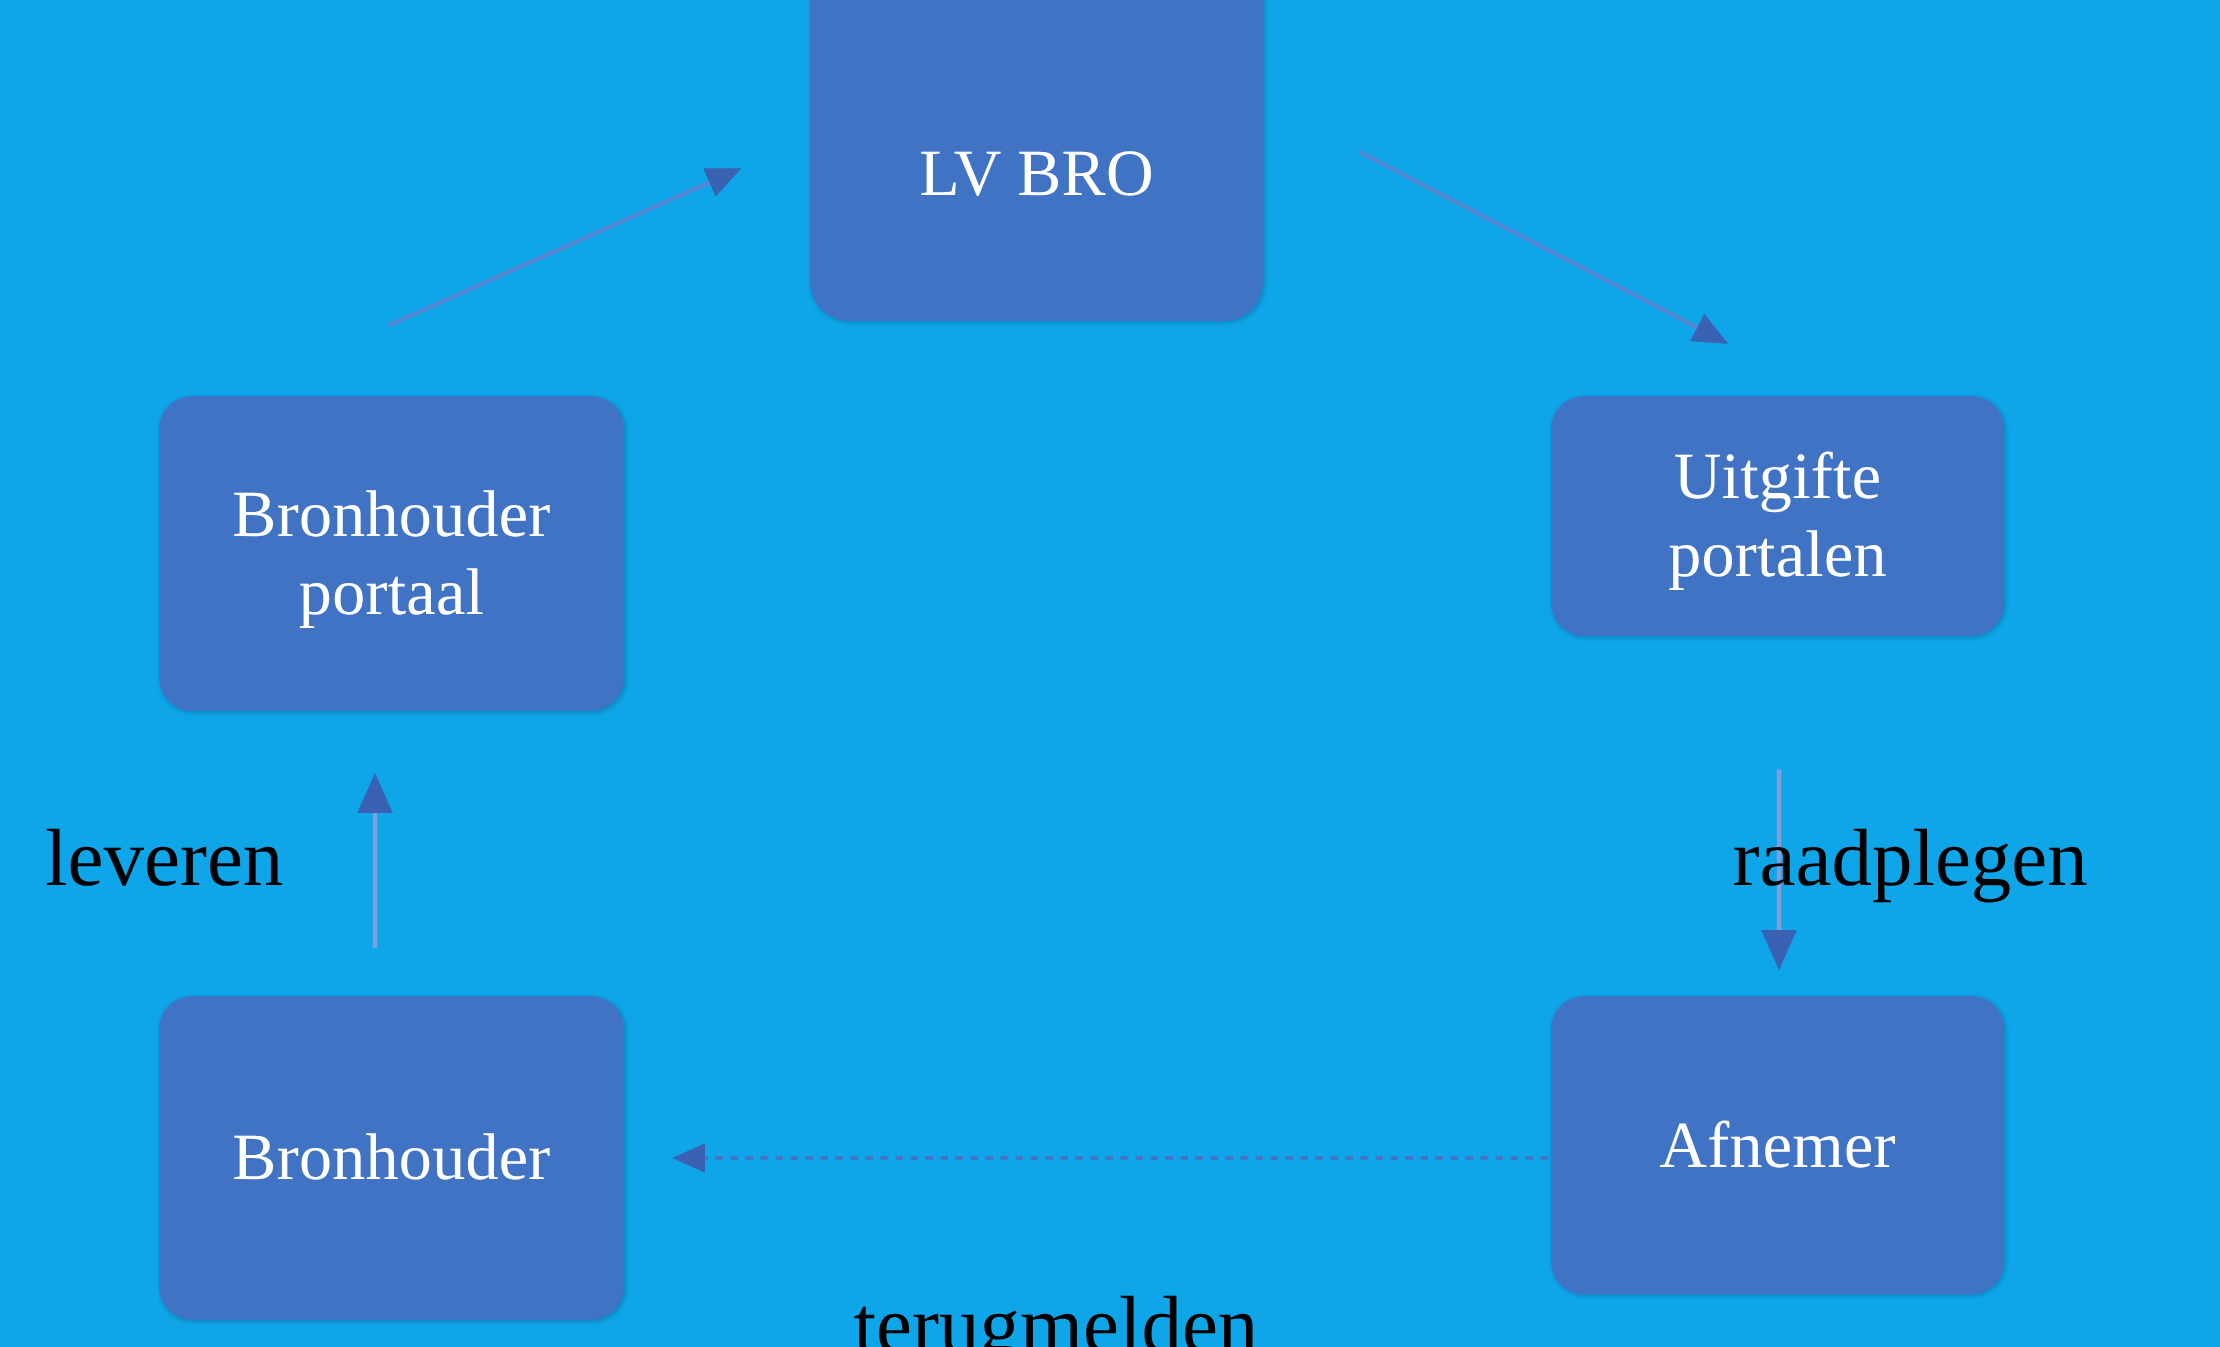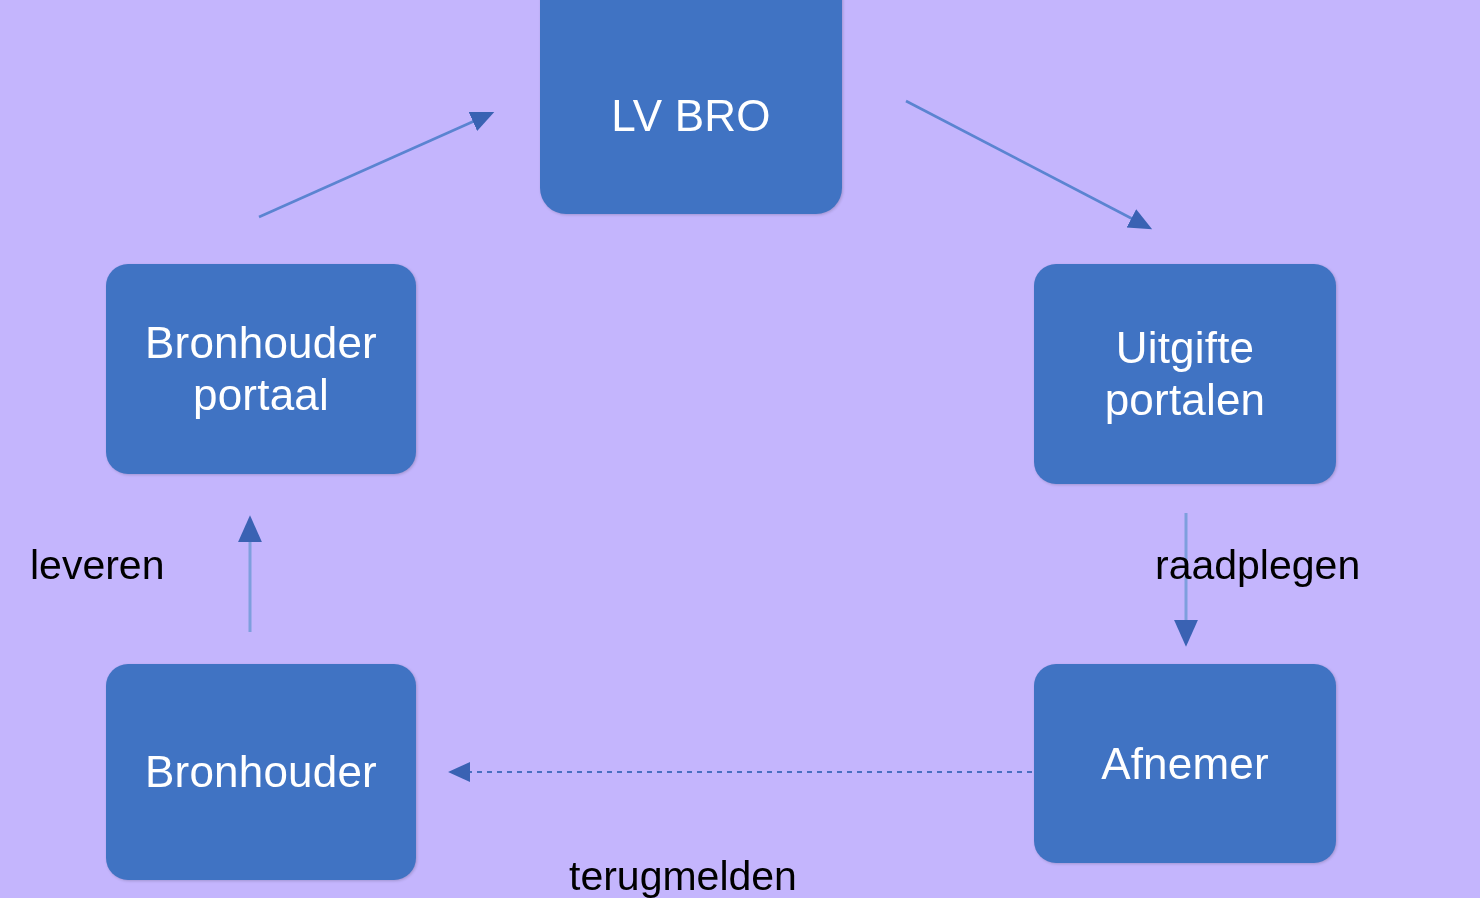--- a/index.html
+++ b/index.html
@@ -4,23 +4,23 @@
 <style>
   html, body {
     margin: 0;
     padding: 0;
     background: #ffffff;
   }
   #canvas {
     position: relative;
     width: 1480px;
     height: 898px;
-    background: #c4b5fd;
+    background: #0ea5e9;
     overflow: hidden;
-    font-family: Liberation Sans, sans-serif;
+    font-family: Liberation Serif, serif;
   }
   .node {
     position: absolute;
     background: #4073c3;
     border-radius: 22px;
     box-shadow: 1px 1px 3px rgba(0,0,0,0.18);
     display: flex;
     align-items: center;
     justify-content: center;
     text-align: center;
@@ -28,28 +28,28 @@
     font-size: 44px;
     line-height: 1.18;
     font-weight: 400;
     letter-spacing: 0.2px;
     box-sizing: border-box;
     padding: 6px 10px;
     white-space: pre-line;
   }
   #node-lvbro   { left: 540px; top: -40px;  width: 302px; height: 254px; border-radius: 26px; align-items: flex-end; padding-bottom: 72px; }
   #node-bronhouder-portaal { left: 106px;  top: 264px; width: 310px; height: 210px; }
-  #node-uitgifte-portalen  { left: 1034px; top: 264px; width: 302px; height: 220px; }
+  #node-uitgifte-portalen  { left: 1034px; top: 264px; width: 302px; height: 160px; }
   #node-bronhouder         { left: 106px;  top: 664px; width: 310px; height: 216px; }
   #node-afnemer            { left: 1034px; top: 664px; width: 302px; height: 199px; }
 
   .edge-label {
     position: absolute;
     color: #000000;
-    font-size: 41px;
+    font-size: 54px;
     line-height: 1;
     white-space: nowrap;
   }
   #label-leveren      { left: 30px;   top: 545px; }
   #label-raadplegen   { left: 1155px; top: 545px; }
   #label-terugmelden  { left: 569px;  top: 818px; margin-top: 38px; }
 
   #edges {
     position: absolute;
     left: 0; top: 0;

